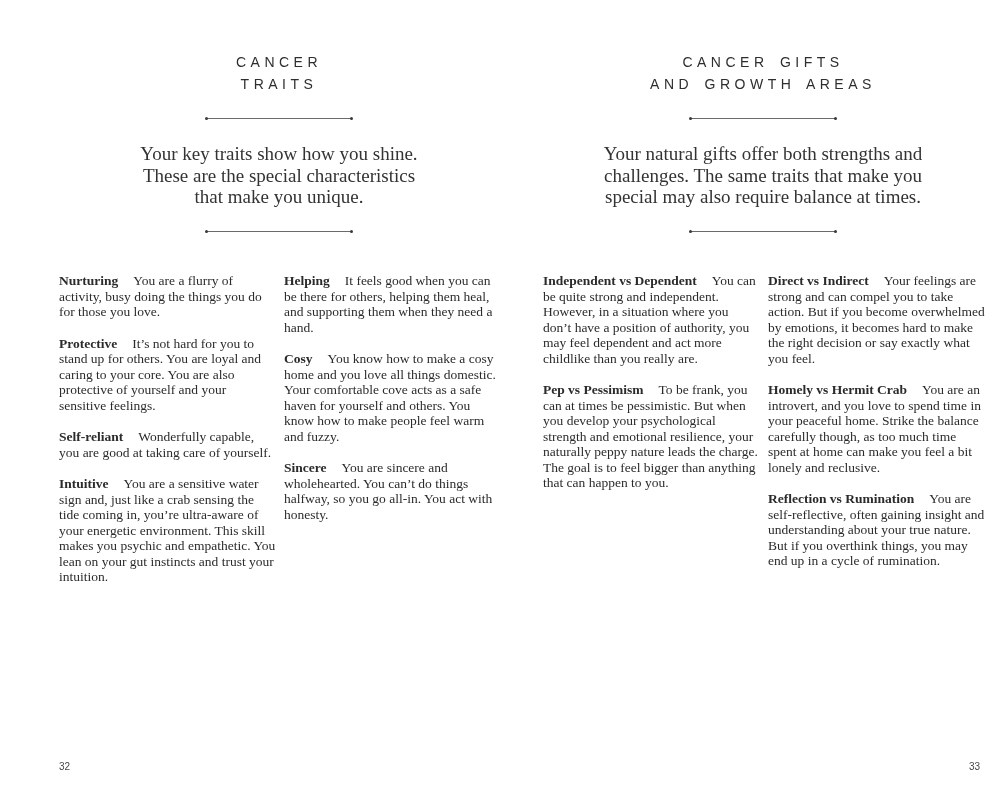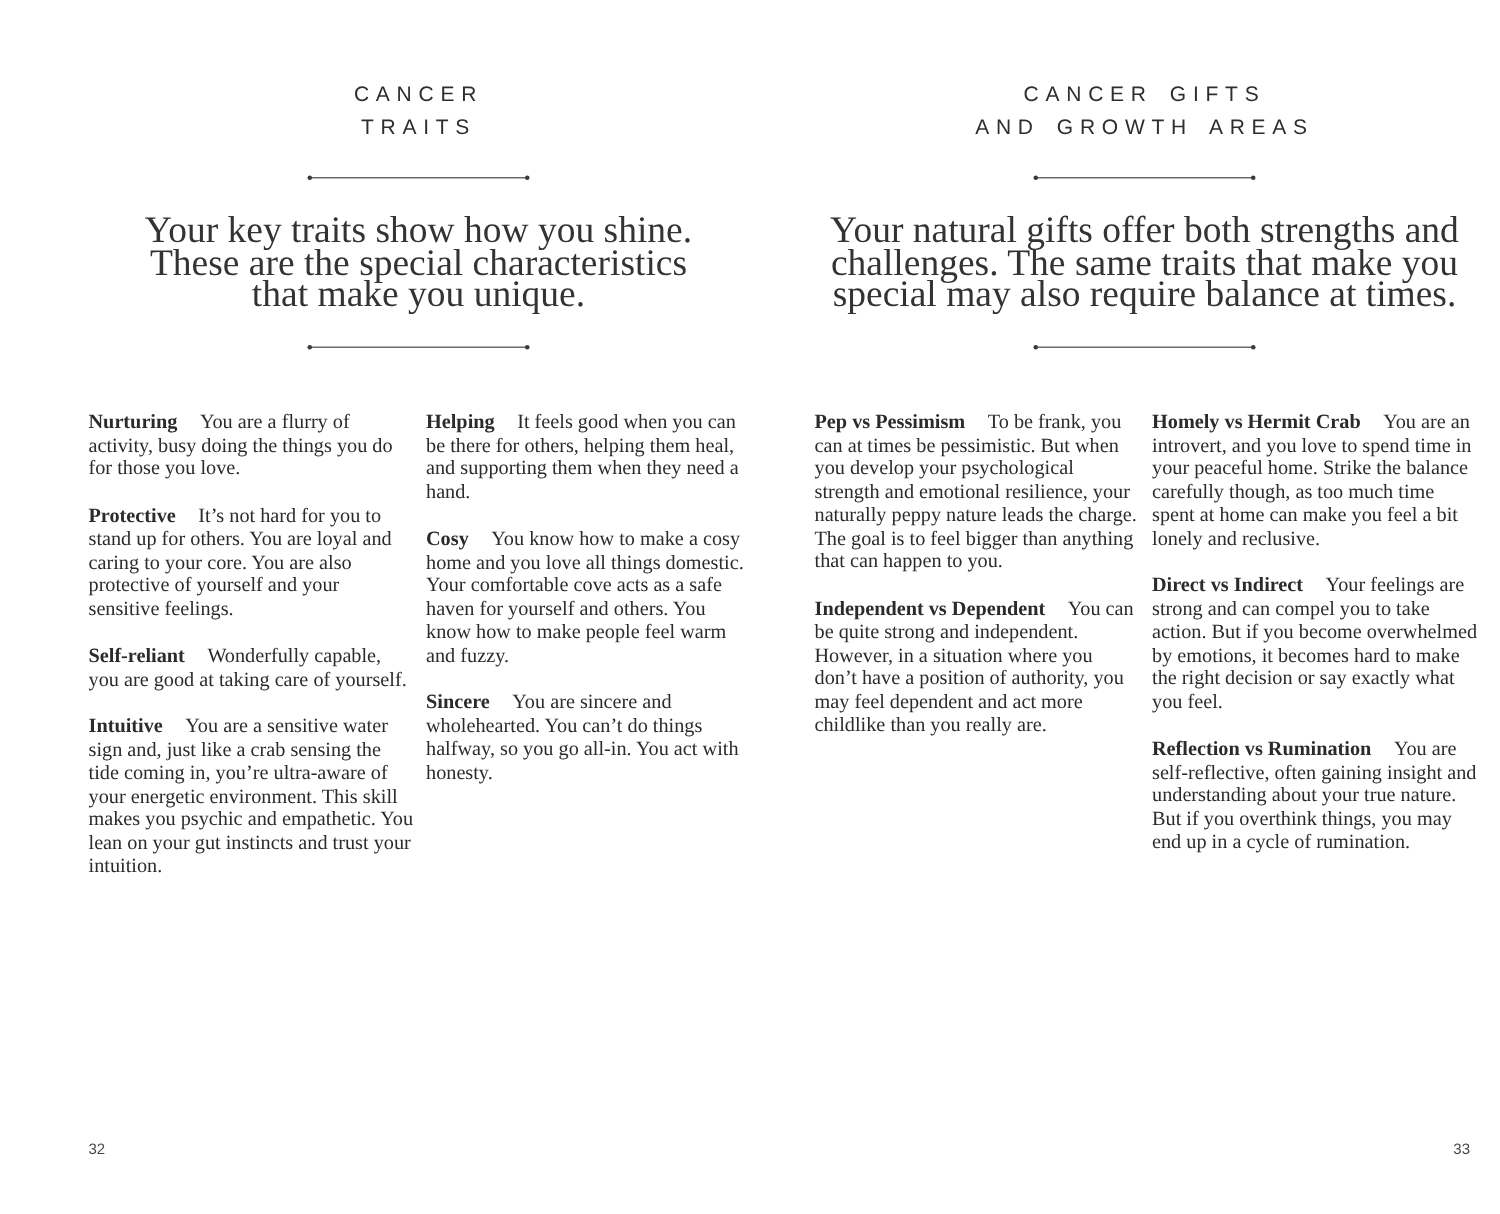--- a/index.html
+++ b/index.html
@@ -64,21 +64,21 @@
   .divider.d1 { top: 118px; }
   .divider.d2 { top: 231px; }
 
   .intro {
     position: absolute;
     top: 143px;
     left: 0;
     width: 100%;
     text-align: center;
     font-family: "Liberation Serif", "DejaVu Serif", serif;
-    font-size: 25px;
+    font-size: 19px;
     line-height: 21.5px;
     color: #333333;
     white-space: pre-line;
   }
 
   .cols {
     position: absolute;
     top: 273px;
     left: 30px;
     right: 28px;
@@ -146,26 +146,26 @@
     <div class="page-title">CANCER GIFTS
 AND GROWTH AREAS</div>
     <div class="divider d1"></div>
     <div class="intro">Your natural gifts offer both strengths and
 challenges. The same traits that make you
 special may also require balance at times.</div>
     <div class="divider d2"></div>
 
     <div class="cols">
       <div class="col">
+        <p class="para"><span class="term">Independent vs Dependent</span><span>You can be quite strong and independent. However, in a situation where you don’t have a position of authority, you may feel dependent and act more childlike than you really are.</span></p>
         <p class="para"><span class="term">Pep vs Pessimism</span><span>To be frank, you can at times be pessimistic. But when you develop your psychological strength and emotional resilience, your naturally peppy nature leads the charge. The goal is to feel bigger than anything that can happen to you.</span></p>
-        <p class="para"><span class="term">Independent vs Dependent</span><span>You can be quite strong and independent. However, in a situation where you don’t have a position of authority, you may feel dependent and act more childlike than you really are.</span></p>
       </div>
       <div class="col">
+        <p class="para"><span class="term">Direct vs Indirect</span><span>Your feelings are strong and can compel you to take action. But if you become overwhelmed by emotions, it becomes hard to make the right decision or say exactly what you feel.</span></p>
         <p class="para"><span class="term">Homely vs Hermit Crab</span><span>You are an introvert, and you love to spend time in your peaceful home. Strike the balance carefully though, as too much time spent at home can make you feel a bit lonely and reclusive.</span></p>
-        <p class="para"><span class="term">Direct vs Indirect</span><span>Your feelings are strong and can compel you to take action. But if you become overwhelmed by emotions, it becomes hard to make the right decision or say exactly what you feel.</span></p>
         <p class="para"><span class="term">Reflection vs Rumination</span><span>You are self-reflective, often gaining insight and understanding about your true nature. But if you overthink things, you may end up in a cycle of rumination.</span></p>
       </div>
     </div>
 
     <div class="page-number pn-right">33</div>
   </div>
 
 </div>
 
 </body></html>

